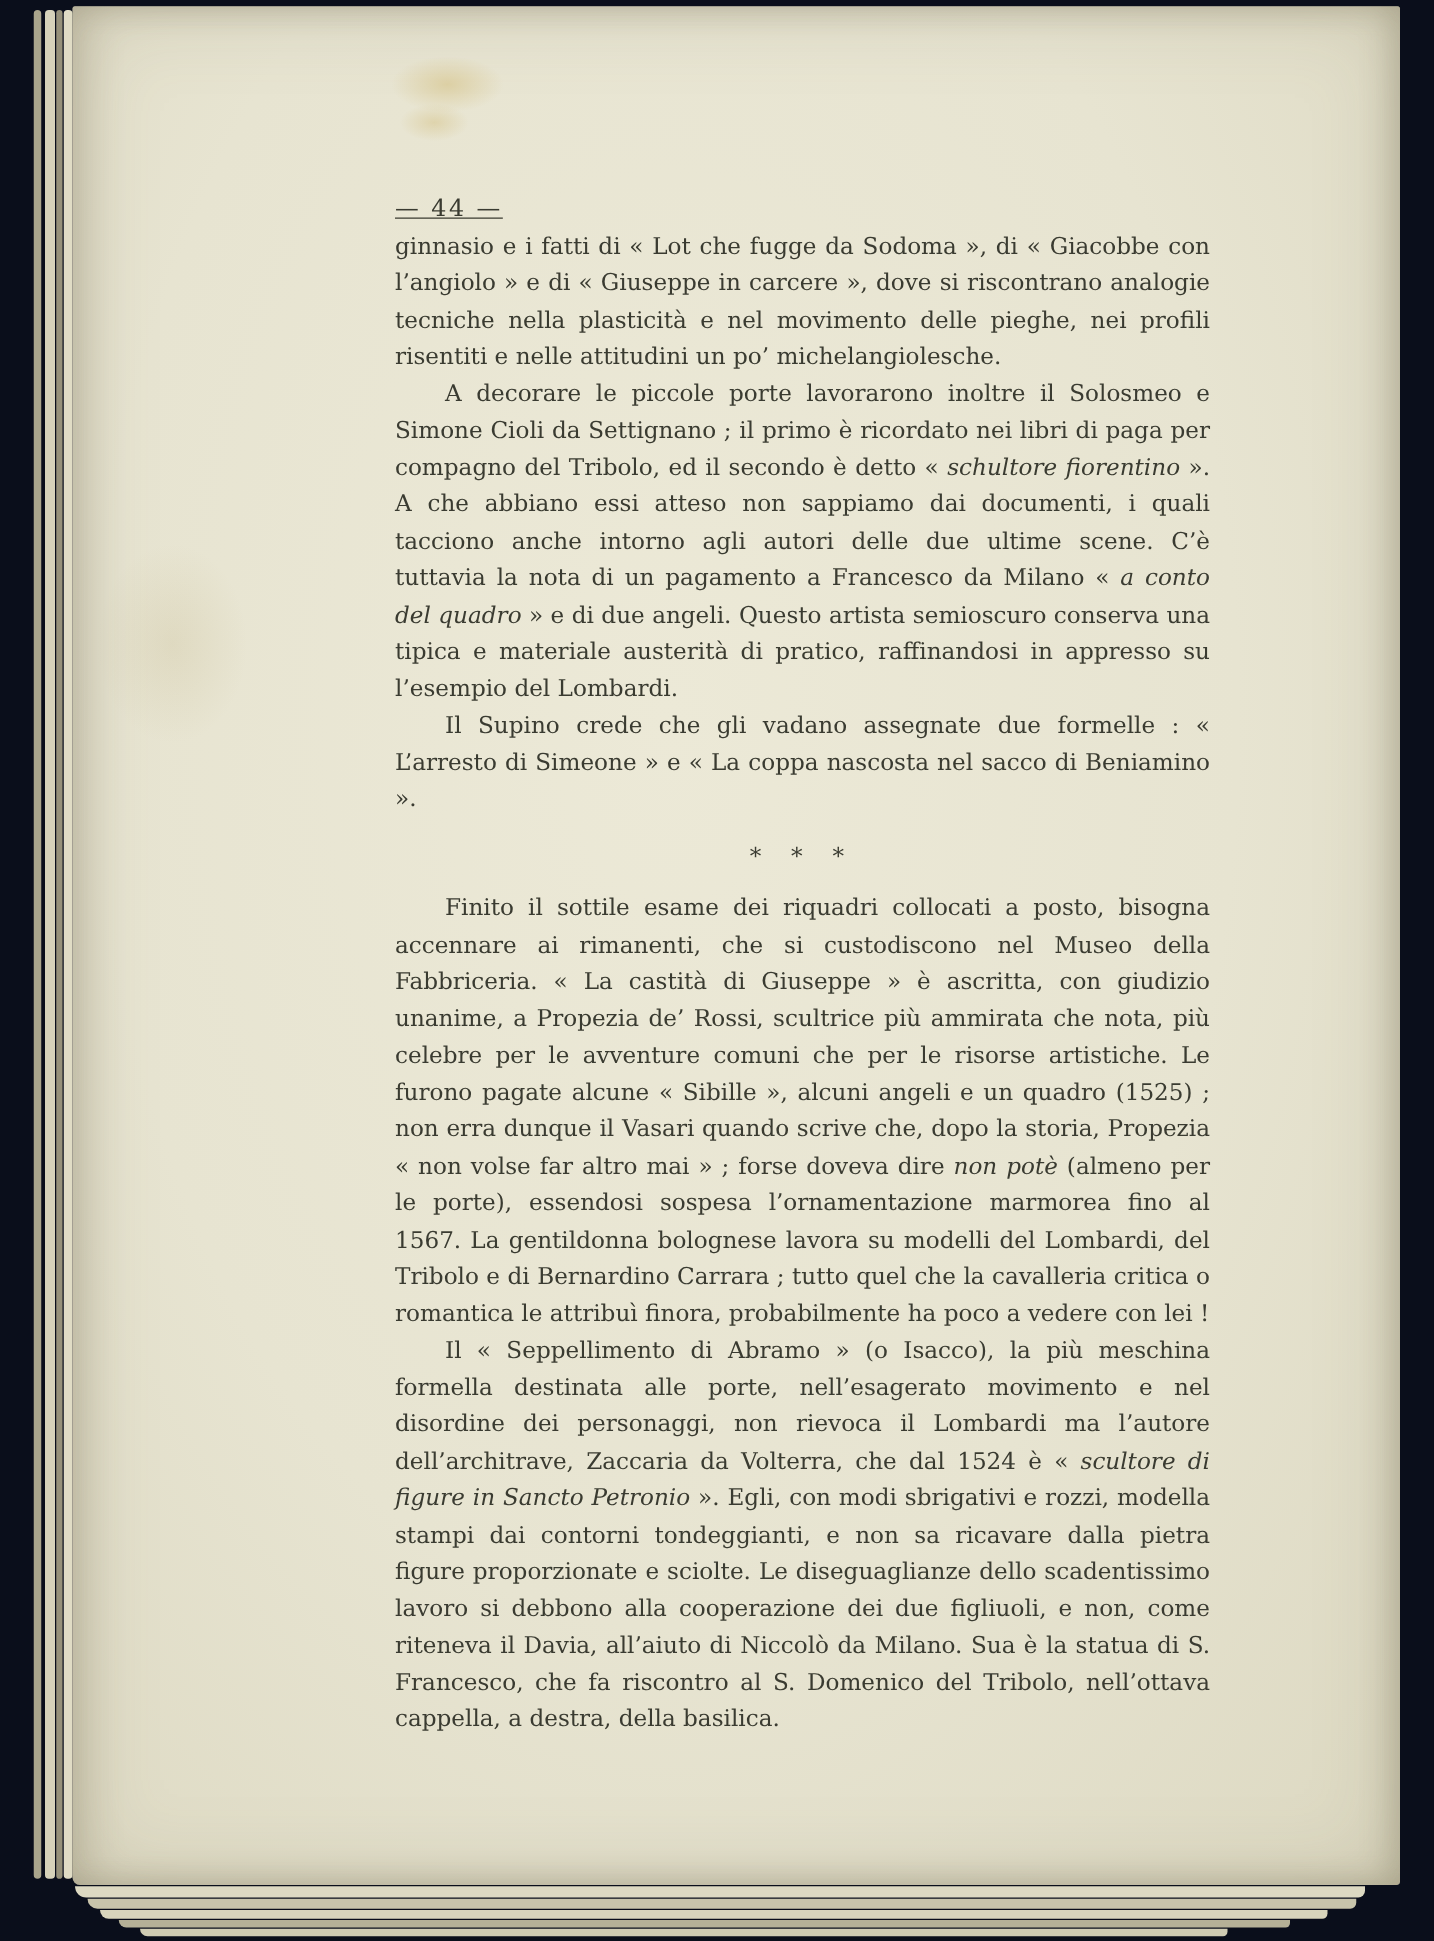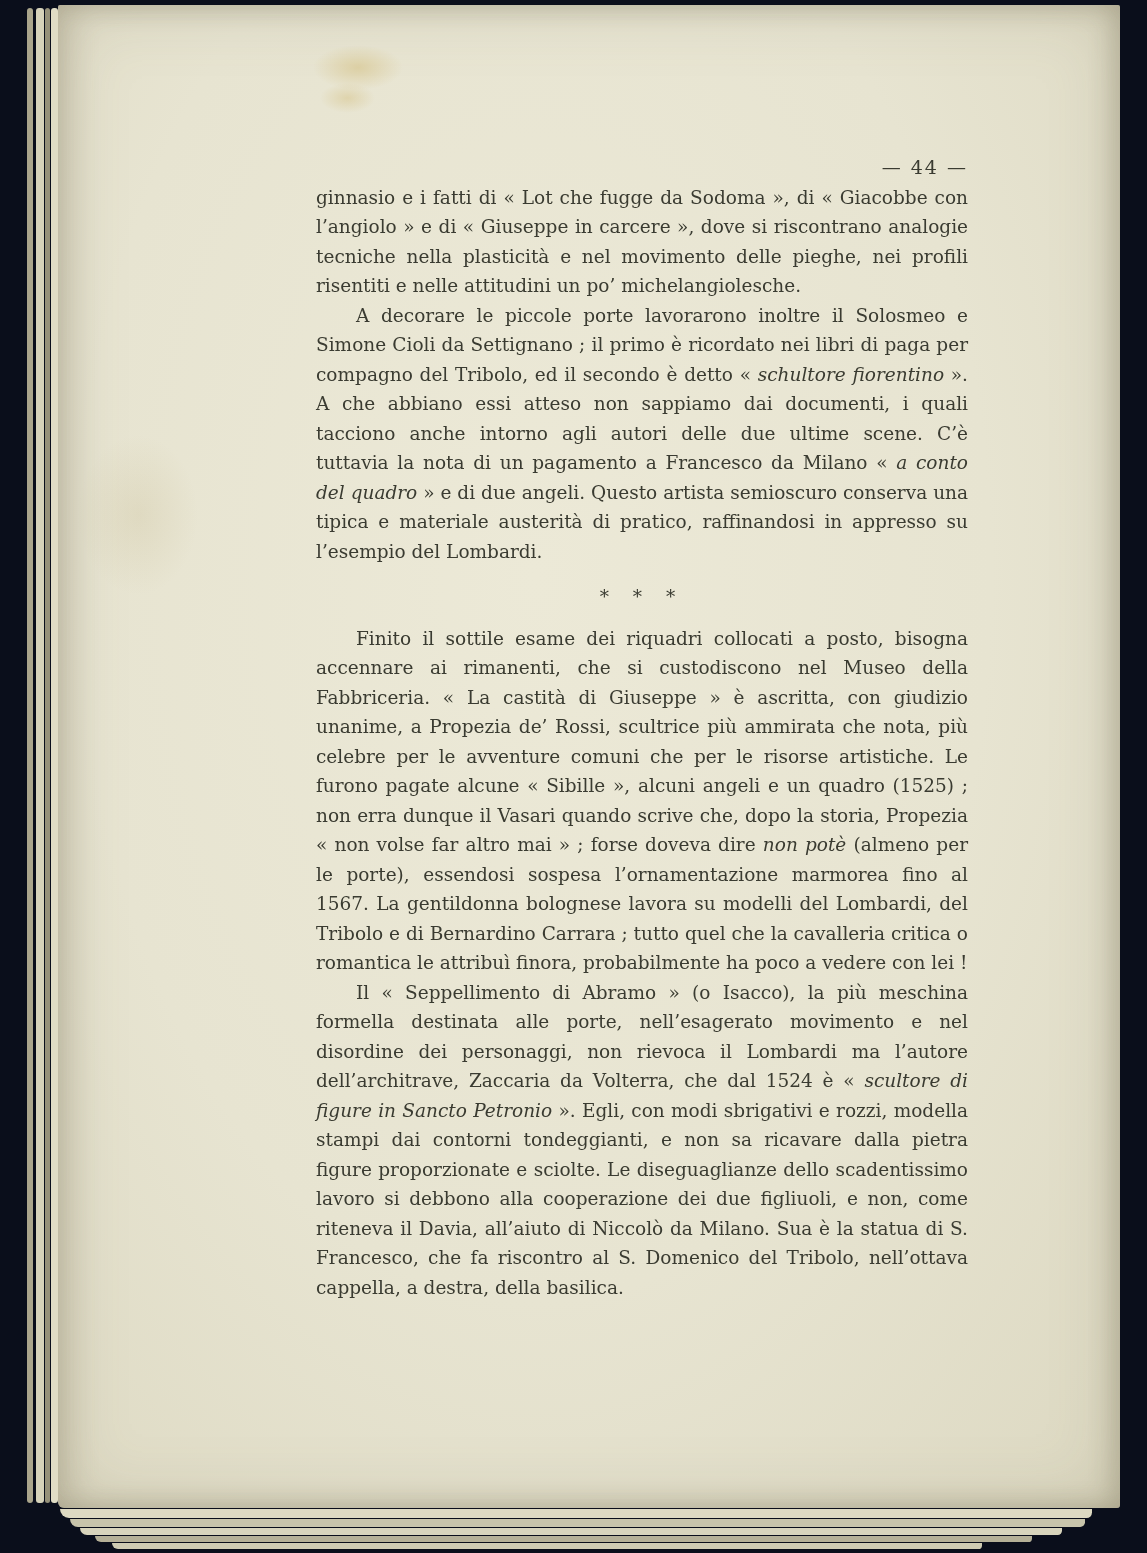--- a/index.html
+++ b/index.html
@@ -39,23 +39,24 @@
             background: radial-gradient(closest-side, rgba(195,160,60,0.25), rgba(195,160,60,0)); }
   .stain3 { left: 20px; top: 430px; width: 120px; height: 160px;
             background: radial-gradient(closest-side, rgba(170,150,90,0.14), rgba(170,150,90,0)); }
   .text-block {
     position: absolute; left: 258px; top: 148px; width: 652px;
     color: #3a3b31;
     font-size: 18.5px; line-height: 29.5px;
     text-align: justify;
   }
   .page-number {
-    text-align: right; text-indent: 0;
+    text-align: left; text-indent: 0;
     font-size: 19px; letter-spacing: 2px;
     margin: 0 0 12px 0;
+    text-decoration: underline;
   }
   .text-block p { margin: 0; }
   .text-block p.indent { text-indent: 40px; }
   .text-block p.separator {
     text-align: center; text-indent: 0;
     letter-spacing: 9px;
     margin: 16px 0 12px 0;
   }
   .text-block em { }
 </style>
@@ -76,17 +77,18 @@
 <div class="page">
   <div class="stain stain1"></div>
   <div class="stain stain2"></div>
   <div class="stain stain3"></div>
 
   <div class="text-block">
     <p class="page-number">— 44 —</p>
 
   <p><span>ginnasio e i fatti di « Lot che fugge da Sodoma », di « Giacobbe con l’angiolo » e di « Giuseppe in carcere », dove si riscontrano analogie tecniche nella plasticità e nel movimento delle pieghe, nei profili risentiti e nelle attitudini un po’ michelangiolesche.</span></p>
       <p class="indent"><span>A decorare le piccole porte lavorarono inoltre il Solosmeo e Simone Cioli da Settignano ; il primo è ricordato nei libri di paga per compagno del Tribolo, ed il secondo è detto « </span><em>schultore fiorentino</em><span> ». A che abbiano essi atteso non sappiamo dai documenti, i quali tacciono anche intorno agli autori delle due ultime scene. C’è tuttavia la nota di un pagamento a Francesco da Milano « </span><em>a conto del quadro</em><span> » e di due angeli. Questo artista semioscuro conserva una tipica e materiale austerità di pratico, raffinandosi in appresso su l’esempio del Lombardi.</span></p>
+      <p class="indent"><span>Il Supino crede che gli vadano assegnate due formelle : « L’arresto di Simeone » e « La coppa nascosta nel sacco di Beniamino ».</span></p>
       <p class="separator"><span>* * *</span></p>
       <p class="indent"><span>Finito il sottile esame dei riquadri collocati a posto, bisogna accennare ai rimanenti, che si custodiscono nel Museo della Fabbriceria. « La castità di Giuseppe » è ascritta, con giudizio unanime, a Propezia de’ Rossi, scultrice più ammirata che nota, più celebre per le avventure comuni che per le risorse artistiche. Le furono pagate alcune « Sibille », alcuni angeli e un quadro (1525) ; non erra dunque il Vasari quando scrive che, dopo la storia, Propezia « non volse far altro mai » ; forse doveva dire </span><em>non potè</em><span> (almeno per le porte), essendosi sospesa l’ornamentazione marmorea fino al 1567. La gentildonna bolognese lavora su modelli del Lombardi, del Tribolo e di Bernardino Carrara ; tutto quel che la cavalleria critica o romantica le attribuì finora, probabilmente ha poco a vedere con lei !</span></p>
       <p class="indent"><span>Il « Seppellimento di Abramo » (o Isacco), la più meschina formella destinata alle porte, nell’esagerato movimento e nel disordine dei personaggi, non rievoca il Lombardi ma l’autore dell’architrave, Zaccaria da Volterra, che dal 1524 è « </span><em>scultore di figure in Sancto Petronio</em><span> ». Egli, con modi sbrigativi e rozzi, modella stampi dai contorni tondeggianti, e non sa ricavare dalla pietra figure proporzionate e sciolte. Le diseguaglianze dello scadentissimo lavoro si debbono alla cooperazione dei due figliuoli, e non, come riteneva il Davia, all’aiuto di Niccolò da Milano. Sua è la statua di S. Francesco, che fa riscontro al S. Domenico del Tribolo, nell’ottava cappella, a destra, della basilica.</span></p>
     </div>
 </div>
 
 </body></html>

